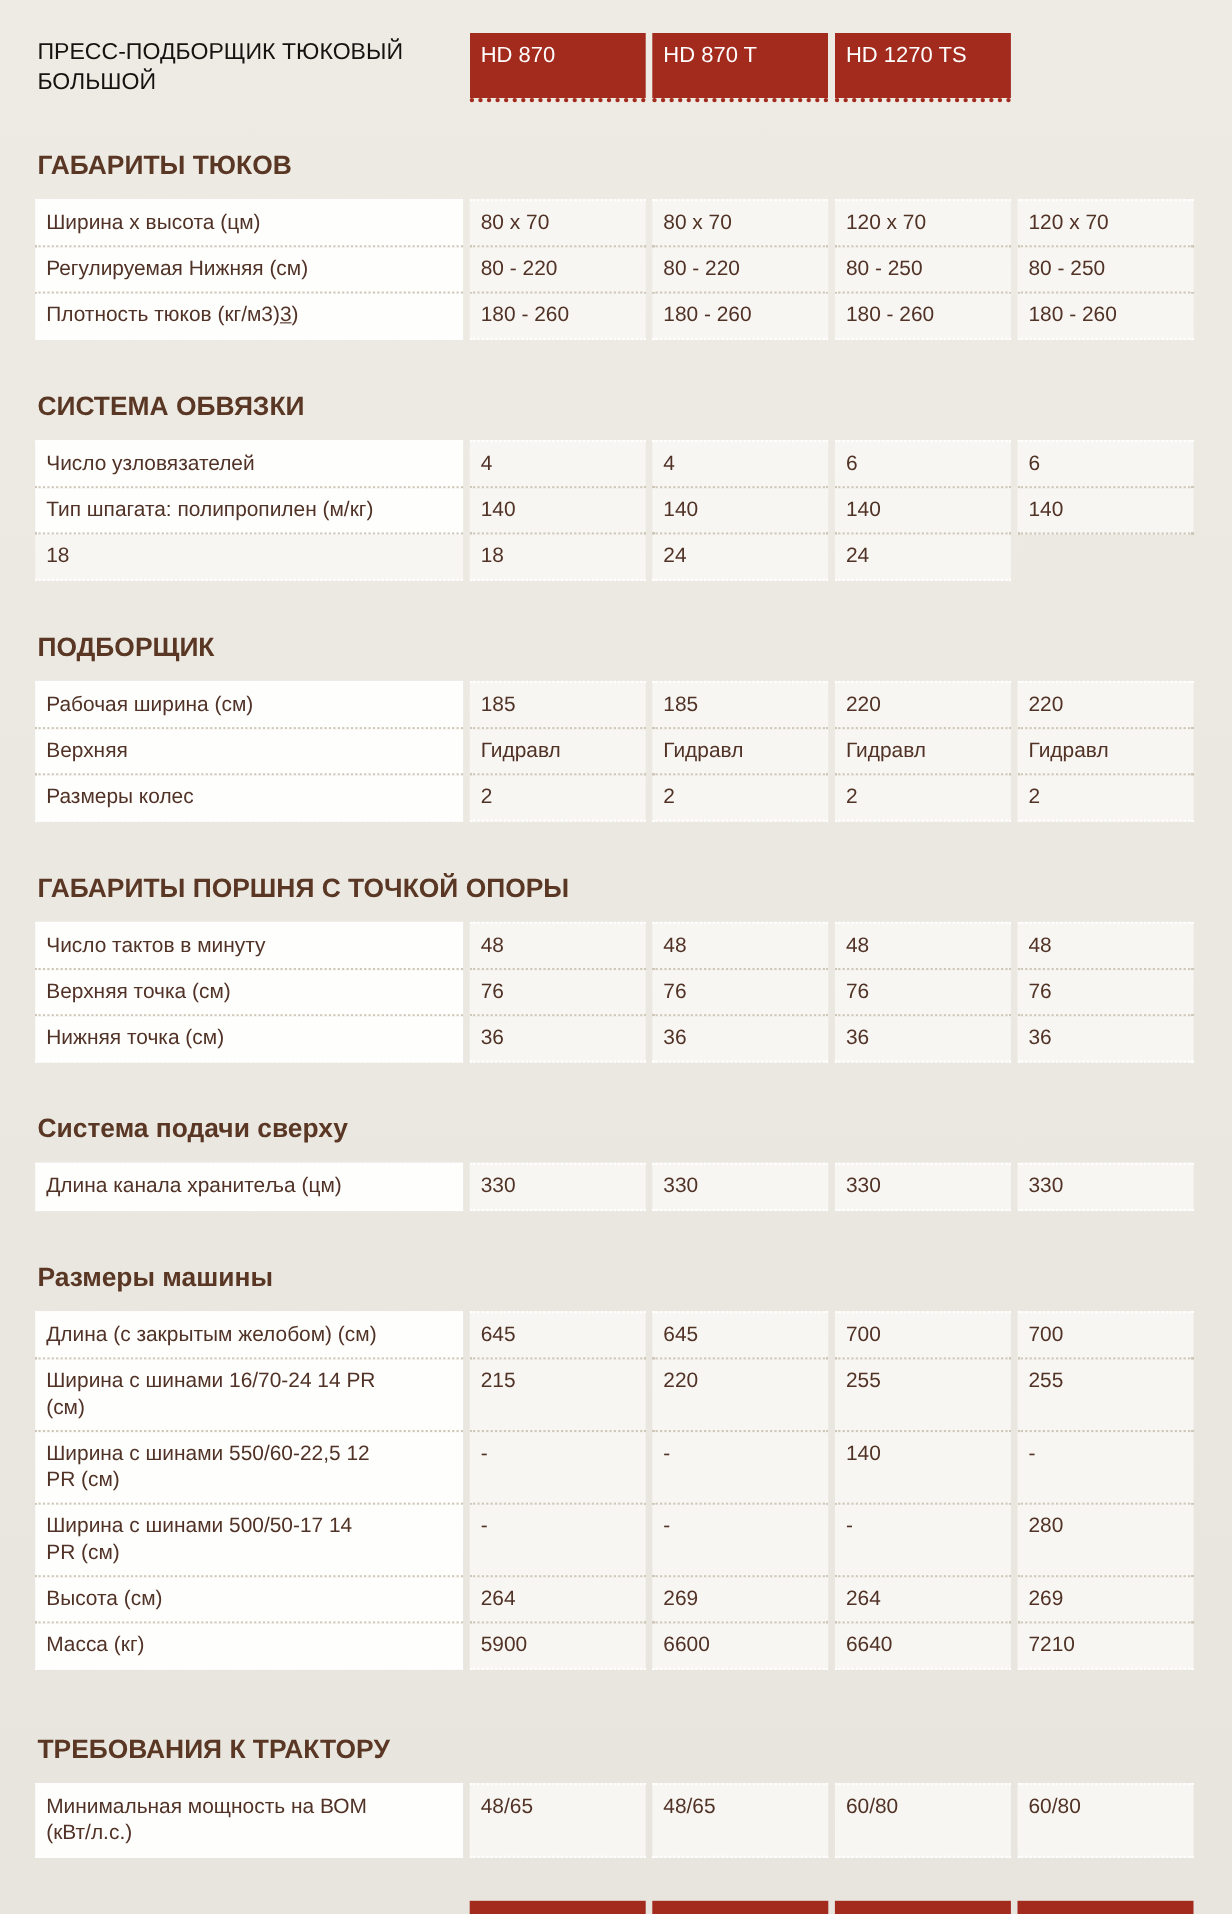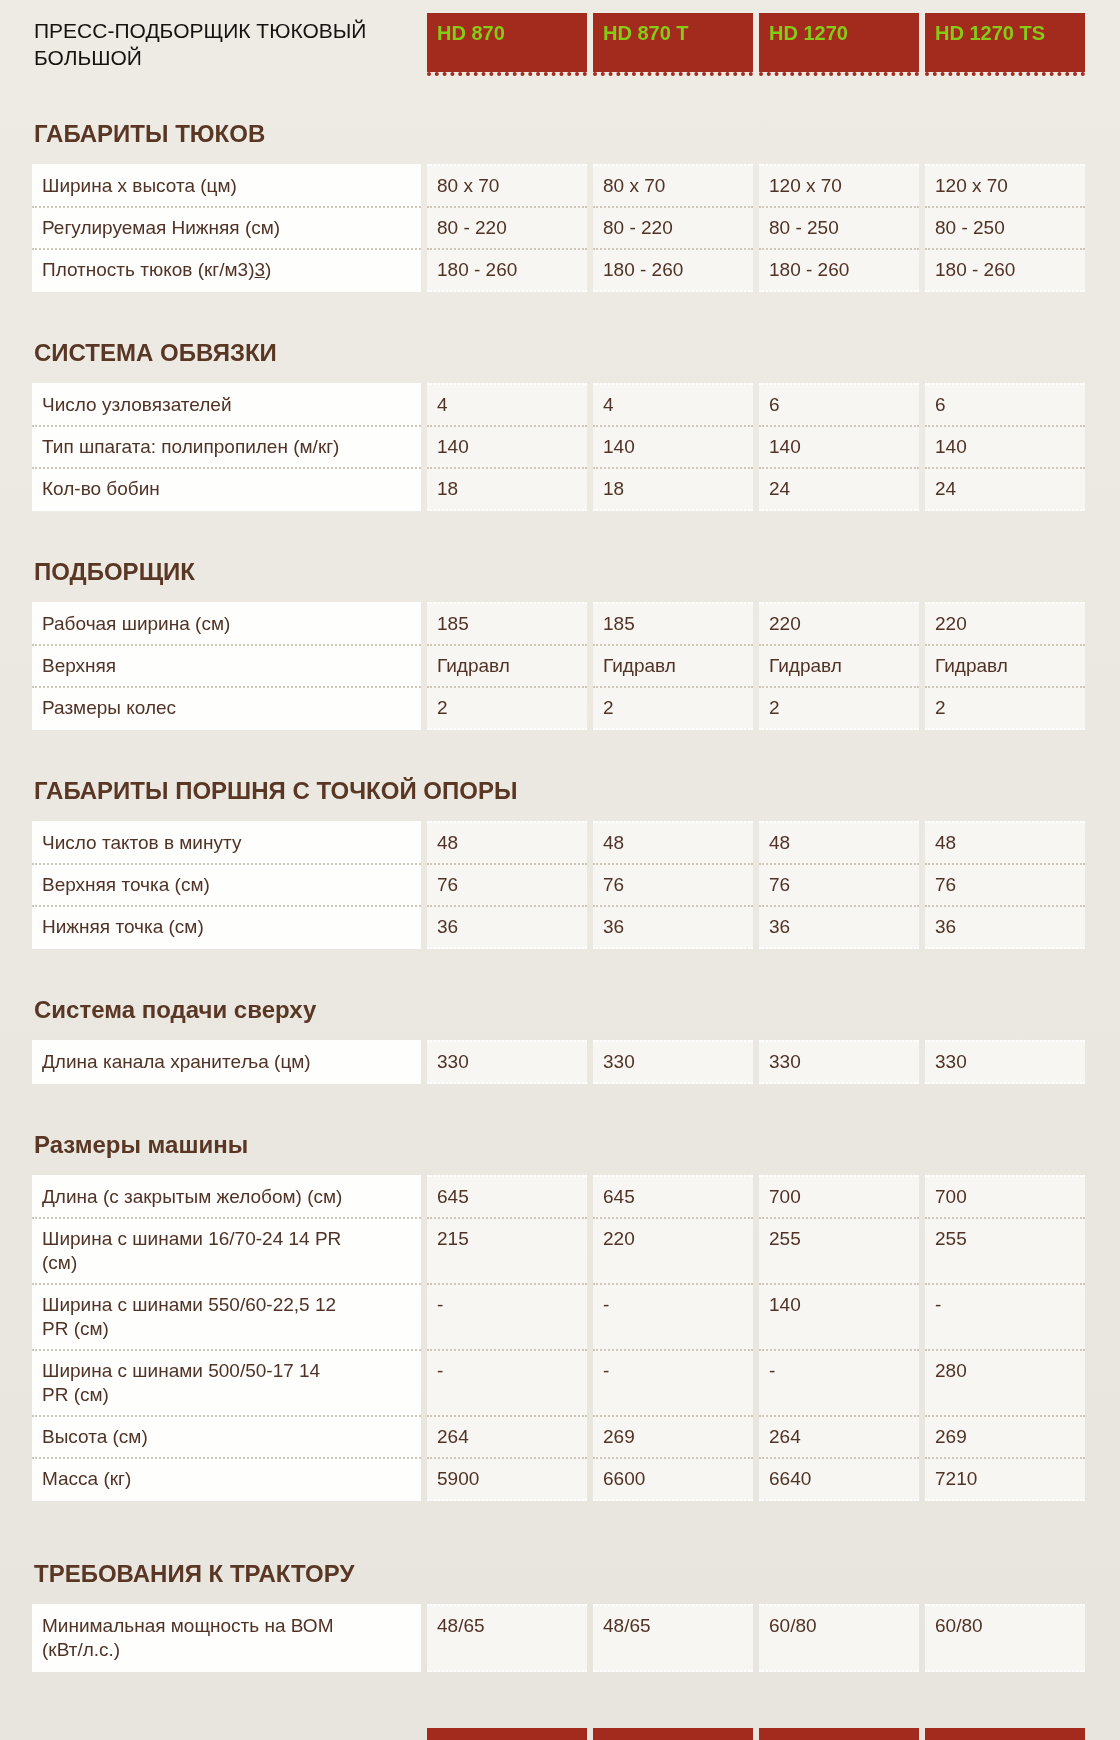--- a/index.html
+++ b/index.html
@@ -15,33 +15,33 @@
     margin-left:32px;
     width:1053px;
   }
   .trow{
     display:grid;
     grid-template-columns:389px 160px 160px 160px 160px;
     column-gap:6px;
     align-items:stretch;
   }
   
-  .header-row{margin-top:13px;}
+  .header-row{margin-top:30px;}
   .title-cell{
     padding:4px 10px 0 2px;
     color:#151210;
     font-size:21px;
     line-height:27px;
   }
   .hcell{
     background:#A32B1E;
     background-clip:padding-box;
     border-bottom:4px dotted #A32B1E;
-    color:#84cc16;
-    font-weight:bold;
+    color:#ffffff;
+    font-weight:normal;
     font-size:20px;
     padding:9px 12px 0 10px;
     min-height:50px;
   }
   
   .section-title{
     font-weight:bold;
     font-size:24px;
     line-height:25px;
     color:#5A3724;
@@ -79,21 +79,20 @@
 </head>
 <body>
 
 <div class="page">
   <div class="content">
 
     <div class="trow header-row">
       <div class="title-cell">ПРЕСС-ПОДБОРЩИК ТЮКОВЫЙ БОЛЬШОЙ</div>
       <div class="hcell">HD 870</div>
       <div class="hcell">HD 870 T</div>
-      <div class="hcell">HD 1270</div>
       <div class="hcell">HD 1270 TS</div>
     </div>
 
     <div class="section-title first">ГАБАРИТЫ ТЮКОВ</div>
     <div class="sec">
       <div class="trow">
         <div class="lcell">Ширина x высота (цм)</div>
         <div class="vcell">80 x 70</div>
         <div class="vcell">80 x 70</div>
         <div class="vcell">120 x 70</div>
@@ -125,21 +124,20 @@
         <div class="vcell">6</div>
       </div>
       <div class="trow">
         <div class="lcell">Тип шпагата: полипропилен (м/кг)</div>
         <div class="vcell">140</div>
         <div class="vcell">140</div>
         <div class="vcell">140</div>
         <div class="vcell">140</div>
       </div>
       <div class="trow">
-        <div class="lcell">Кол-во бобин</div>
         <div class="vcell">18</div>
         <div class="vcell">18</div>
         <div class="vcell">24</div>
         <div class="vcell">24</div>
       </div>
     </div>
 
     <div class="section-title">ПОДБОРЩИК</div>
     <div class="sec">
       <div class="trow">

